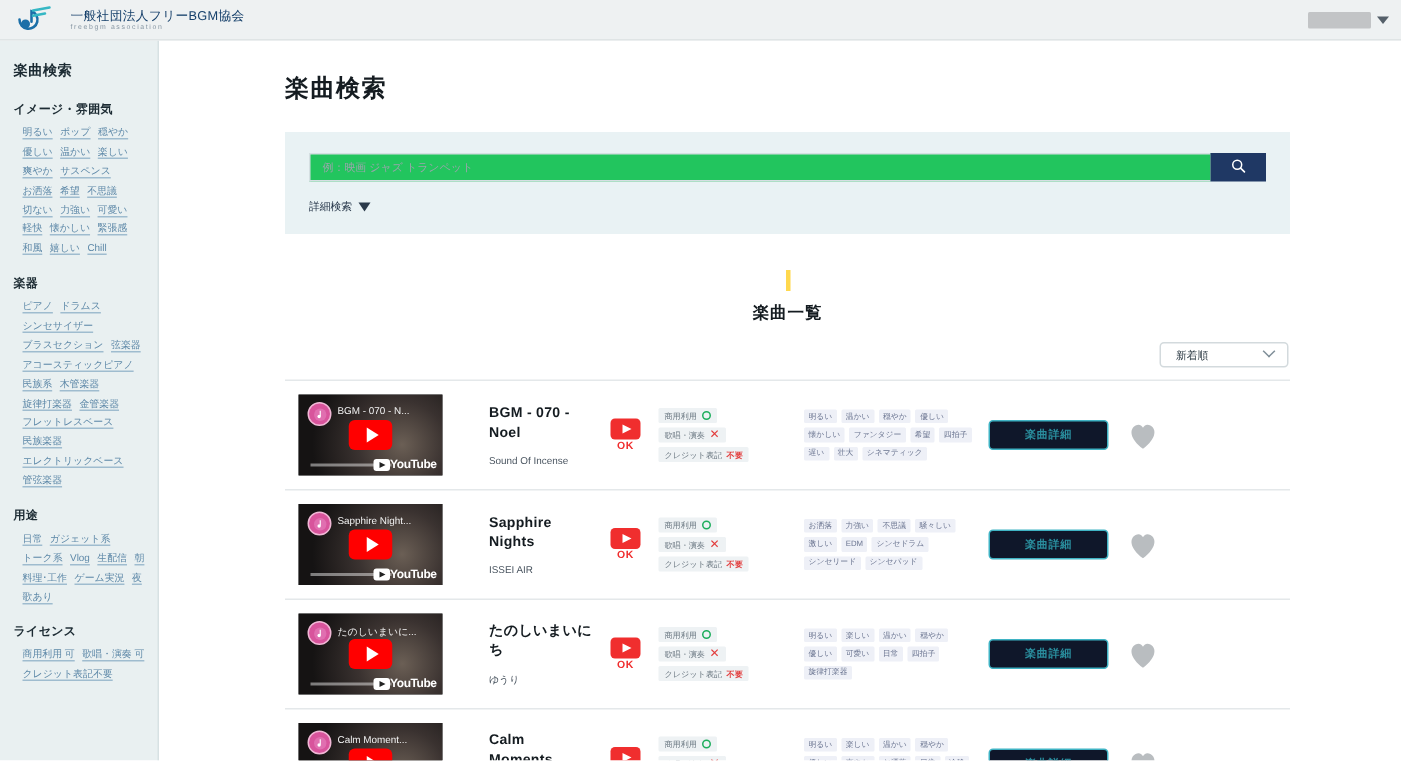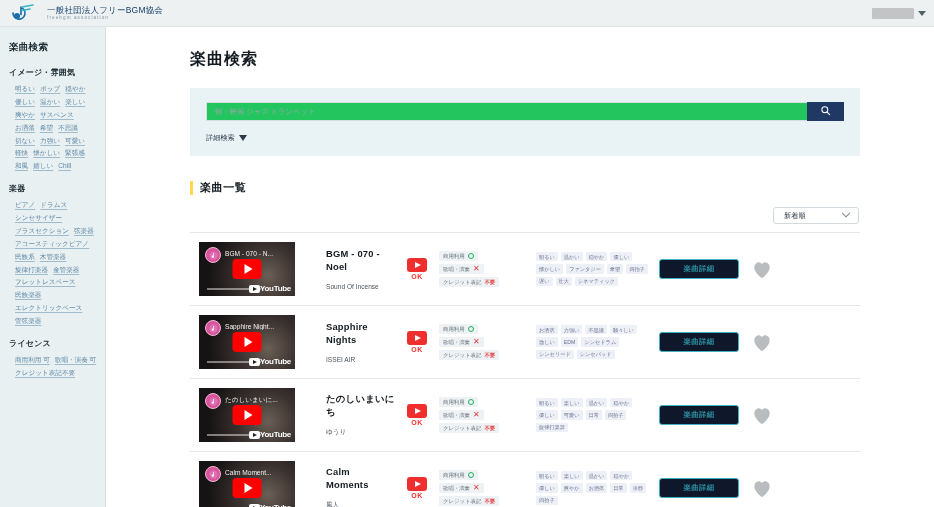--- a/index.html
+++ b/index.html
@@ -86,21 +86,21 @@
   .search-input::placeholder { color: #9aa5ab; }
   .search-btn {
     width: 37px; height: 19px; background: #1f3864; border: none;
     display: flex; align-items: center; justify-content: center; cursor: pointer;
   }
   .search-btn svg { width: 11px; height: 11px; }
   .adv-search { margin-top: 12px; font-size: 7.2px; color: #243447; display: flex; align-items: center; gap: 4px; cursor: pointer; }
   .adv-caret { width: 0; height: 0; border-left: 4px solid transparent; border-right: 4px solid transparent; border-top: 6px solid #2b3a4a; }
 
   
-  .section-head { display: flex; align-items: center; gap: 7px; margin-bottom: 12px; }
+  .section-head { display: flex; align-items: center; gap: 7px; margin-bottom: 12px; flex-direction: column; }
   .section-bar { width: 3px; height: 14px; background: #ffd84d; }
   .section-title { font-size: 11px; font-weight: bold; color: #151c21; letter-spacing: .6px; }
 
   
   .sort-row { display: flex; justify-content: flex-end; margin-bottom: 8px; padding-right: 1px; }
   .sort-select {
     width: 86px; height: 17px; border: 1px solid #d3dadd; border-radius: 3px;
     background: #fff; font-size: 7.2px; color: #2c3a44;
     display: flex; align-items: center; justify-content: space-between;
     padding: 0 9px 0 10px; cursor: pointer;
@@ -251,20 +251,35 @@
         <span class="sb-tag">木管楽器</span>
         <span class="sb-tag">旋律打楽器</span>
         <span class="sb-tag">金管楽器</span>
         <span class="sb-tag">フレットレスベース</span>
         <span class="sb-tag">民族楽器</span>
         <span class="sb-tag">エレクトリックベース</span>
         <span class="sb-tag">管弦楽器</span>
       </div>
     </div>
 
+    <div class="sb-group">
+      <div class="sb-group-name">用途</div>
+      <div class="sb-tags">
+        <span class="sb-tag">日常</span>
+        <span class="sb-tag">ガジェット系</span>
+        <span class="sb-tag">トーク系</span>
+        <span class="sb-tag">Vlog</span>
+        <span class="sb-tag">生配信</span>
+        <span class="sb-tag">朝</span>
+        <span class="sb-tag">料理･工作</span>
+        <span class="sb-tag">ゲーム実況</span>
+        <span class="sb-tag">夜</span>
+        <span class="sb-tag">歌あり</span>
+      </div>
+    </div>
 
     <div class="sb-group">
       <div class="sb-group-name">ライセンス</div>
       <div class="sb-tags">
         <span class="sb-tag">商用利用 可</span>
         <span class="sb-tag">歌唱・演奏 可</span>
         <span class="sb-tag">クレジット表記不要</span>
       </div>
     </div>
   </aside>

